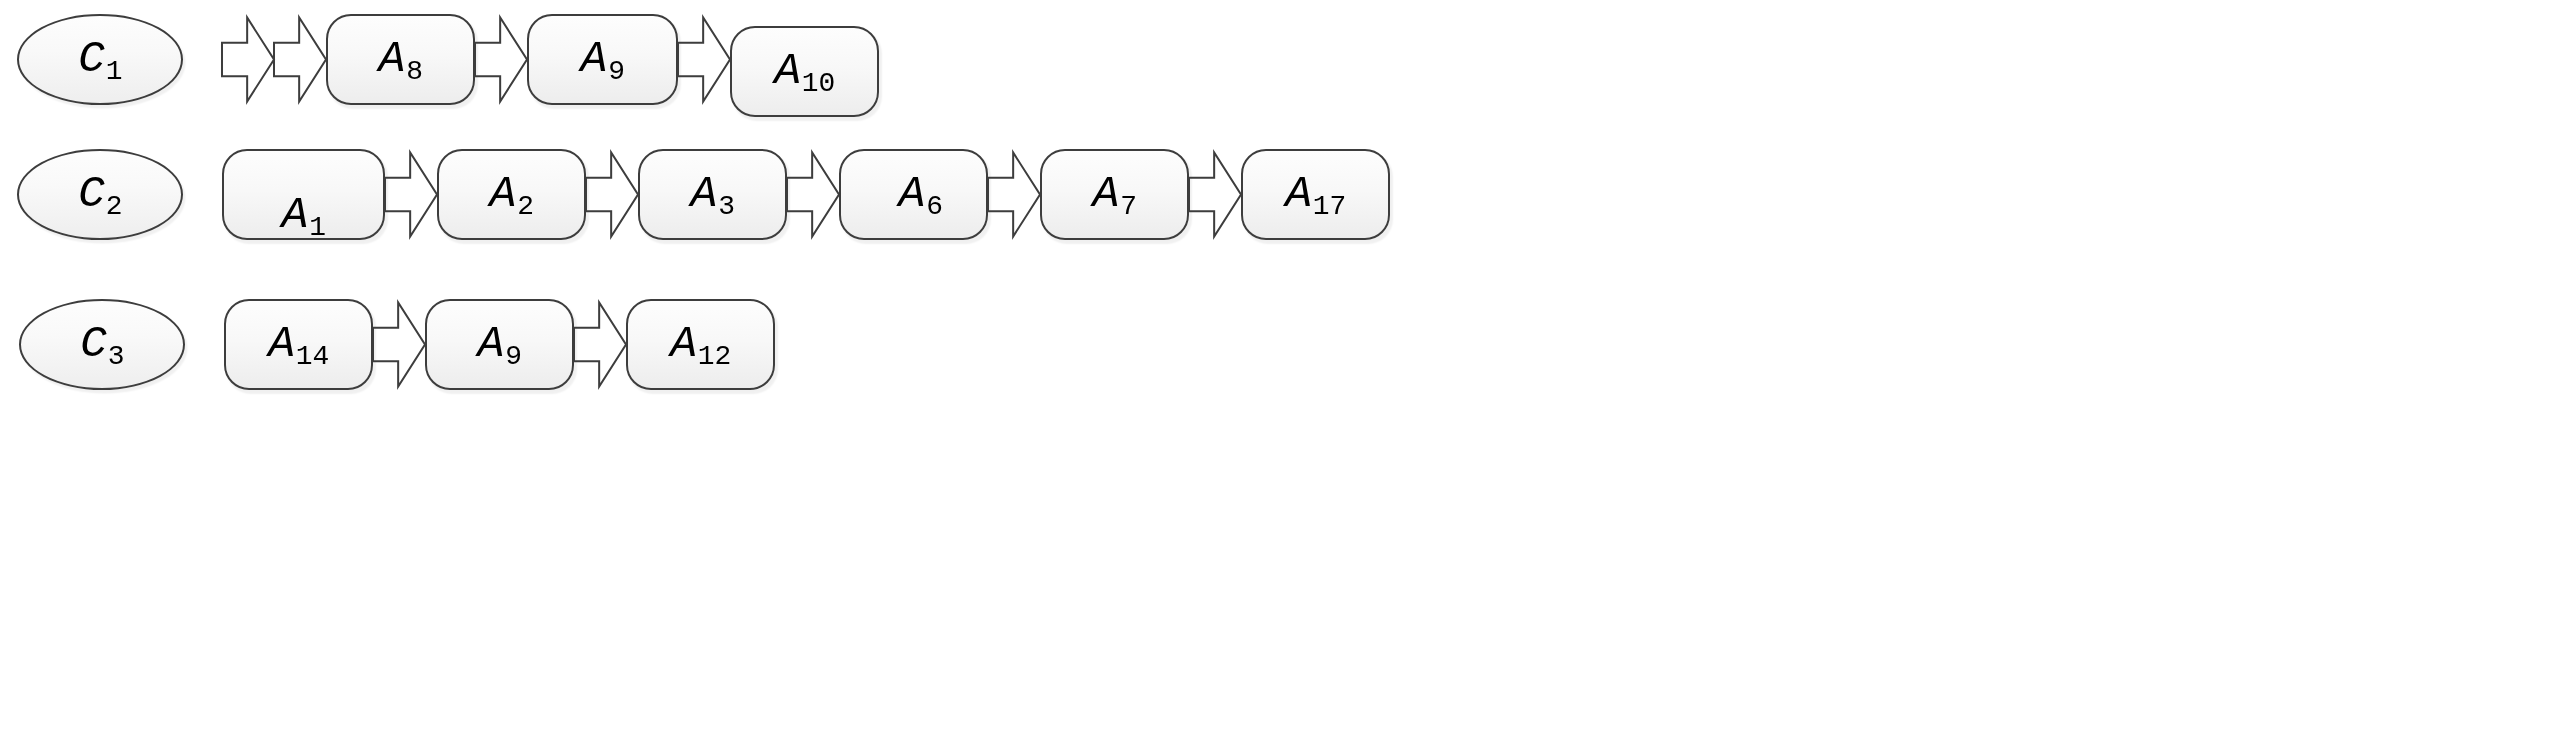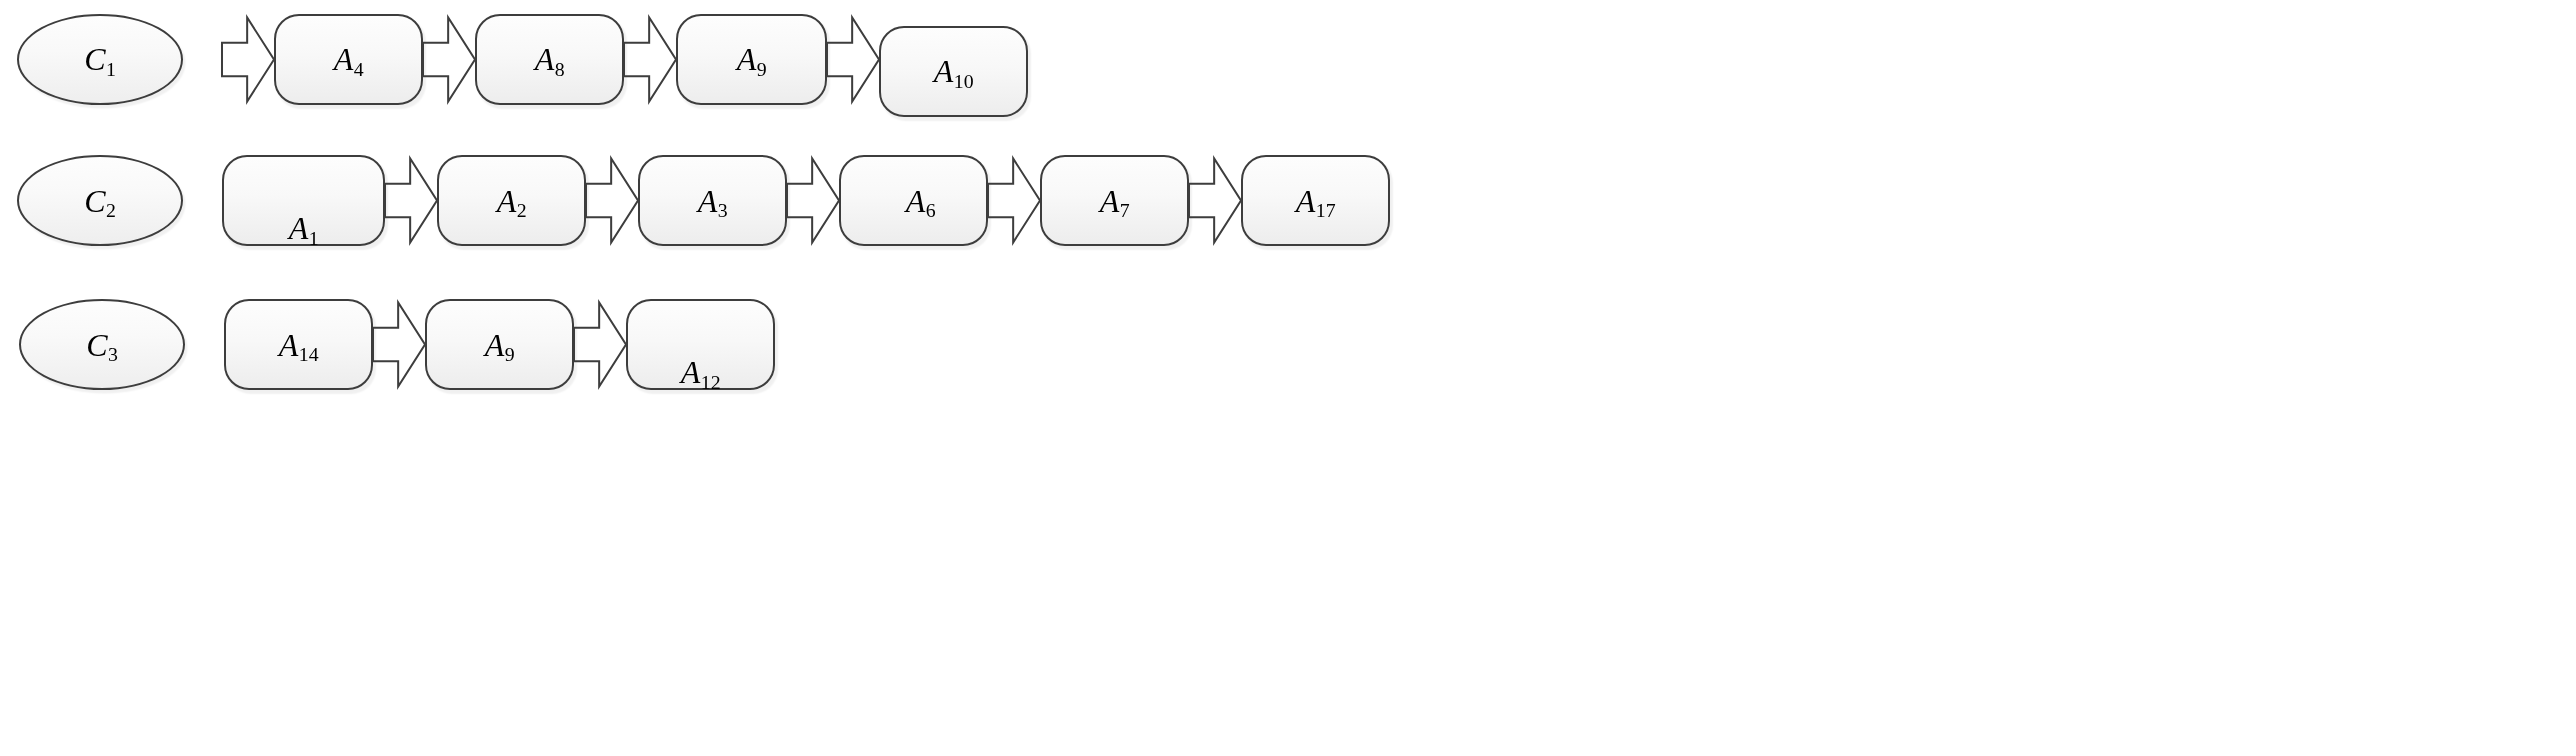--- a/index.html
+++ b/index.html
@@ -22,21 +22,21 @@
   
   .row {
     position: absolute;
     left: 0;
     display: flex;
     flex-direction: row;
     align-items: center;
     height: 101px;
   }
   #row-0 { top: 8.5px;  }
-  #row-1 { top: 150px; }
+  #row-1 { top: 144px; }
   #row-2 { top: 294px; }
 
   
   .cluster-ellipse {
     position: relative;
     width: 166px;
     height: 91px;
     flex: 0 0 auto;
     border: 2px solid #3d3d3d;
     border-radius: 50% / 50%;
@@ -58,23 +58,23 @@
     background: linear-gradient(to bottom, #fdfdfd 0%, #f8f8f8 45%, #ededed 100%);
     box-shadow: 2.5px 3.4px 1.7px rgba(0,0,0,0.06);
     display: flex;
     align-items: center;
     justify-content: center;
     box-sizing: border-box;
   }
 
   
   .node-label {
-    font-family: Liberation Serif, serif;
+    font-family: Liberation Mono, monospace;
     font-style: italic;
-    font-size: 32px;
+    font-size: 45px;
     color: #000000;
     line-height: 1;
     white-space: nowrap;
     user-select: none;
   }
   .node-label sub {
     font-style: normal;
     font-size: 0.62em;
     vertical-align: baseline;
     position: relative;
@@ -106,23 +106,20 @@
     <div class="row" id="row-0" style="padding-left: 17px;">
       <div class="cluster-ellipse">
         <span class="node-label">C<sub>1</sub></span>
       </div>
       <div class="lead-gap" style="width: 39px;"></div>
       <div class="arrow-connector">
         <svg width="52" height="85" viewBox="0 0 62 100">
           <polygon points="0,30 30,30 30,0 62,50 30,100 30,70 0,70" fill="none" stroke="#3d3d3d" stroke-width="2.4" stroke-linejoin="miter"></polygon>
         </svg>
       </div>
-      <div class="activity-box" style="width: 149px;">
-        <span class="node-label">A<sub>4</sub></span>
-      </div>
       <div class="arrow-connector">
         <svg width="52" height="85" viewBox="0 0 62 100">
           <polygon points="0,30 30,30 30,0 62,50 30,100 30,70 0,70" fill="none" stroke="#3d3d3d" stroke-width="2.4" stroke-linejoin="miter"></polygon>
         </svg>
       </div>
       <div class="activity-box" style="width: 149px;">
         <span class="node-label">A<sub>8</sub></span>
       </div>
       <div class="arrow-connector">
         <svg width="52" height="85" viewBox="0 0 62 100">
@@ -204,18 +201,18 @@
         </svg>
       </div>
       <div class="activity-box" style="width: 149px;">
         <span class="node-label">A<sub>9</sub></span>
       </div>
       <div class="arrow-connector">
         <svg width="52" height="85" viewBox="0 0 62 100">
           <polygon points="0,30 30,30 30,0 62,50 30,100 30,70 0,70" fill="none" stroke="#3d3d3d" stroke-width="2.4" stroke-linejoin="miter"></polygon>
         </svg>
       </div>
-      <div class="activity-box" style="width: 149px; align-items: flex-end;">
+      <div class="activity-box" style="width: 149px;">
         <span class="node-label">A<sub>12</sub></span>
       </div>
     </div>
   </div>
 
 
 </body></html>

